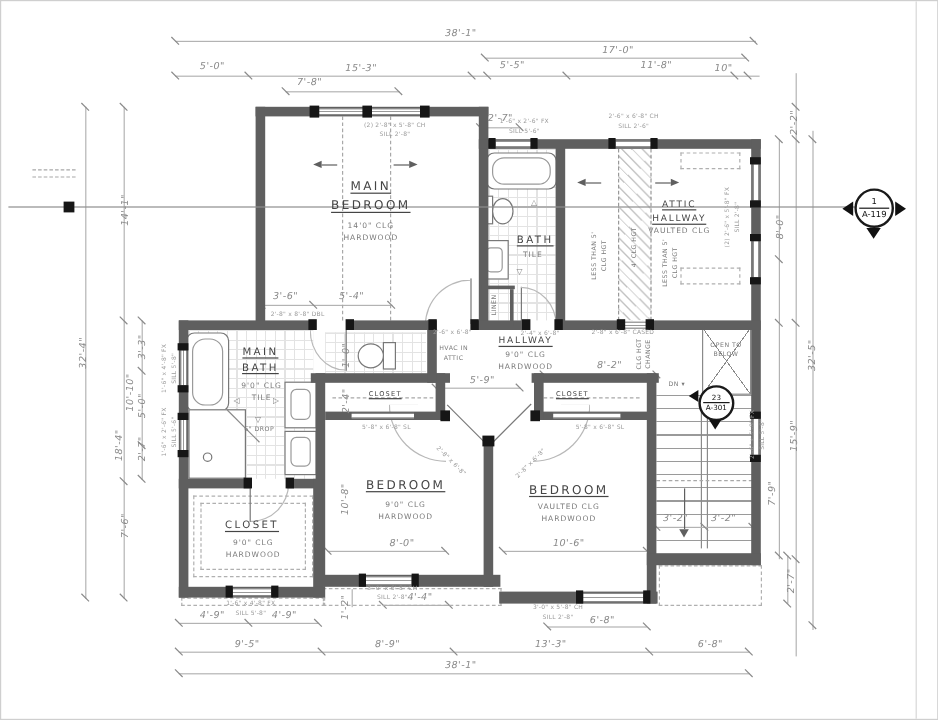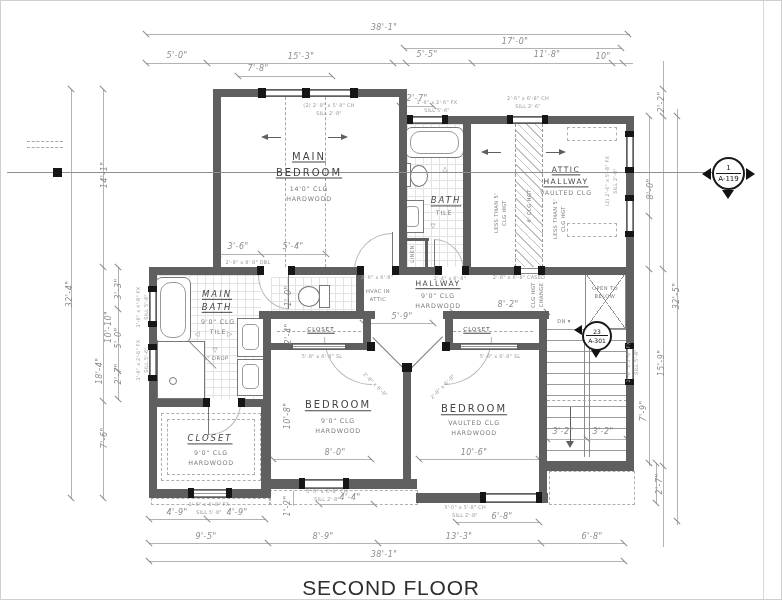--- a/index.html
+++ b/index.html
@@ -48,21 +48,21 @@
   .triD{border-left:6px solid transparent;border-right:6px solid transparent;border-top:9px solid #111;}
   .mcirc{position:absolute;border:2px solid #1a1a1a;border-radius:50%;background:#fff;z-index:6;
          display:flex;flex-direction:column;align-items:center;justify-content:center;
          color:#111;font-family:"DejaVu Sans",sans-serif;box-sizing:border-box;}
   .mcirc .mnum{border-bottom:1px solid #1a1a1a;width:84%;text-align:center;line-height:1.2;}
   .mcirc .msheet{line-height:1.2;padding-top:1px;}
   .ann{position:absolute;white-space:pre-line;text-align:center;line-height:1.55;z-index:5;
        font-family:"DejaVu Sans",sans-serif;}
   .room_labels{font-size:10px;color:#454545;letter-spacing:2px;
                text-decoration:underline;text-underline-offset:2px;}
-  .room_labels.md{font-size:8.5px;font-style:italic;}
+  .room_labels.md{font-size:8.5px;}
   .room_labels.sm{font-size:7.5px;letter-spacing:1.5px;}
   .room_labels.xs{font-size:5.5px;letter-spacing:1px;}
   .room_subs{font-size:6.3px;color:#7a7a7a;letter-spacing:.8px;}
   .room_subs.xs{font-size:5.2px;letter-spacing:.4px;}
   .dim_labels{font-size:8px;color:#8a8a8a;font-style:italic;letter-spacing:.4px;white-space:nowrap;}
   .notes{font-size:5px;color:#9a9a9a;letter-spacing:.2px;line-height:1.5;}
   .symbols{font-size:6.5px;color:#808080;}
   #title{position:absolute;left:390px;top:587px;transform:translate(-50%,-50%);
          font-size:21px;color:#2e2e2e;letter-spacing:.8px;z-index:6;white-space:nowrap;}
 </style>
@@ -133,21 +133,20 @@
     <div class="triR" style="left:745px;top:167px"></div>
     <div class="triD" style="left:721px;top:189px"></div>
 
     <div class="mcirc" style="left:581px;top:320px;width:30px;height:30px;font-size:6px">
       <span class="mnum">23</span>
       <span class="msheet">A-301</span>
     </div>
     <div class="triL" style="left:573px;top:324px;border-top-width:5px;border-bottom-width:5px;border-right-width:8px"></div>
     <div class="triD" style="left:590px;top:349px;border-left-width:5px;border-right-width:5px;border-top-width:8px"></div>
 
-    <div id="title">SECOND FLOOR</div>
   <div class="w" style="left: 212px; top: 88px; width: 194px; height: 8px;"></div>
       <div class="w" style="left: 398px; top: 88px; width: 8px; height: 186px;"></div>
       <div class="w" style="left: 398px; top: 115px; width: 235px; height: 8px;"></div>
       <div class="w" style="left: 212px; top: 88px; width: 8px; height: 186px;"></div>
       <div class="w" style="left: 625px; top: 115px; width: 8px; height: 355px;"></div>
       <div class="w" style="left: 148px; top: 266px; width: 8px; height: 231px;"></div>
       <div class="w" style="left: 148px; top: 266px; width: 114px; height: 8px;"></div>
       <div class="w" style="left: 288px; top: 266px; width: 70px; height: 8px;"></div>
       <div class="w" style="left: 392px; top: 266px; width: 43px; height: 8px;"></div>
       <div class="w" style="left: 463px; top: 266px; width: 52px; height: 8px;"></div>

